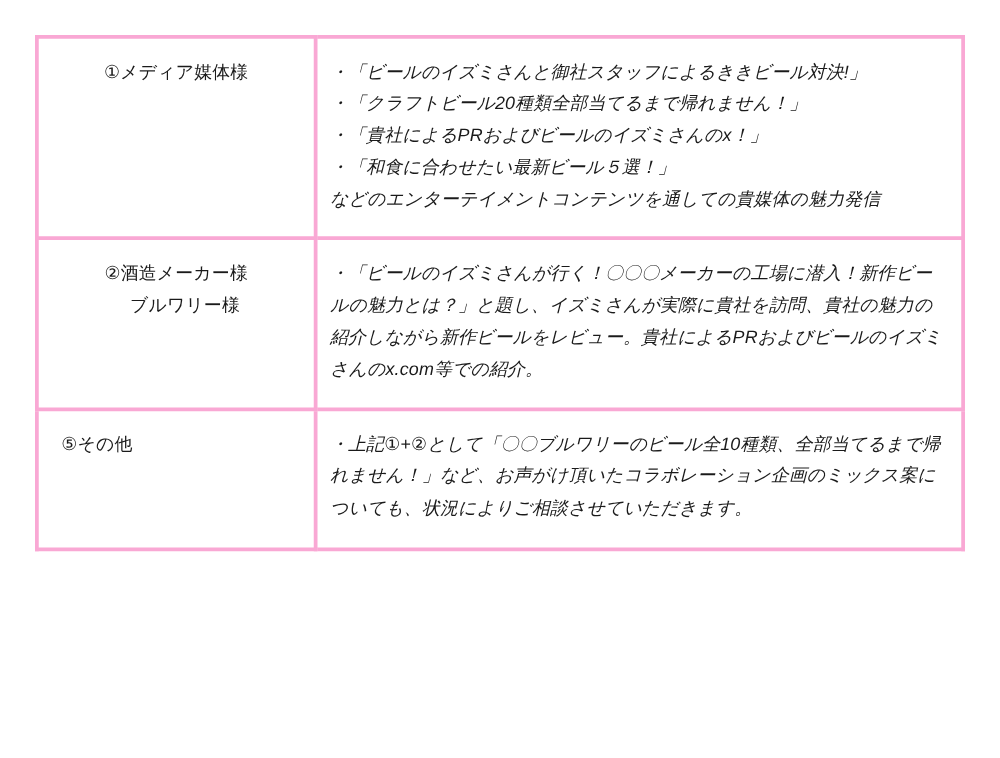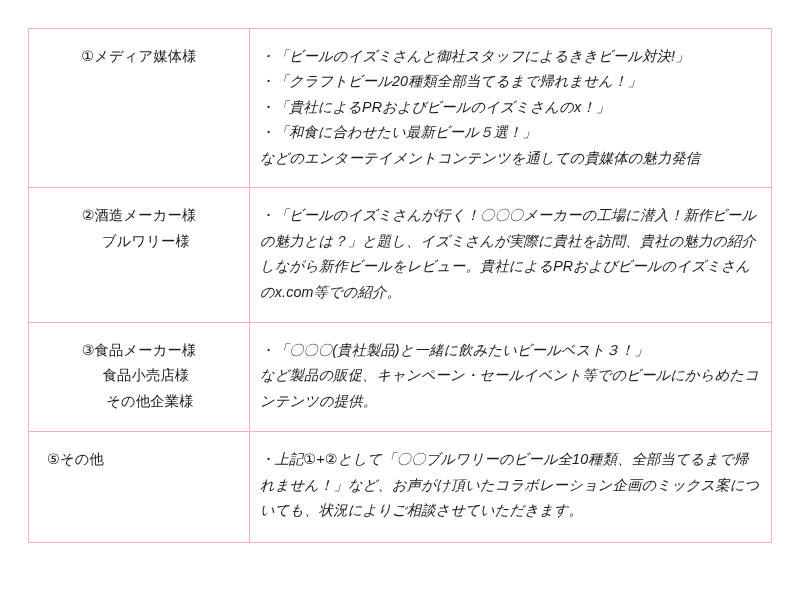--- a/index.html
+++ b/index.html
@@ -22,21 +22,21 @@
   }
   .collab-table {
     position: absolute;
     left: 28px;
     top: 28px;
     width: 744px;
     border-collapse: collapse;
     table-layout: fixed;
   }
   .collab-table td {
-    border: 1px solid #f9a8d4;
+    border: 3px solid #f9a8d4;
     vertical-align: top;
     padding: 14px 10px 16px 10px;
     font-size: 14.3px;
     line-height: 1.78;
     letter-spacing: 0.01em;
     color: #1a1a1a;
   }
   .collab-table tr td.cat-cell {
     width: 208px;
     text-align: center;
@@ -95,31 +95,20 @@
       </tr>
       <tr data-row="2">
         <td class="cat-cell">
           <span class="cat-line">②酒造メーカー様</span>
           <span class="cat-line indent-1">ブルワリー様</span>
         </td>
         <td class="desc-cell">
           <span class="desc-para">・「ビールのイズミさんが行く！〇〇〇メーカーの工場に潜入！新作ビールの魅力とは？」と題し、イズミさんが実際に貴社を訪問、貴社の魅力の紹介しながら新作ビールをレビュー。貴社によるPRおよびビールのイズミさんのx.com等での紹介。</span>
         </td>
       </tr>
-      <tr data-row="3">
-        <td class="cat-cell">
-          <span class="cat-line">③食品メーカー様</span>
-          <span class="cat-line indent-1">食品小売店様</span>
-          <span class="cat-line indent-2">その他企業様</span>
-        </td>
-        <td class="desc-cell">
-          <span class="desc-line">・「〇〇〇(貴社製品)と一緒に飲みたいビールベスト３！」</span>
-          <span class="desc-para">など製品の販促、キャンペーン・セールイベント等でのビールにからめたコンテンツの提供。</span>
-        </td>
-      </tr>
       <tr data-row="5">
         <td class="cat-cell">
           <span class="cat-line">⑤その他</span>
         </td>
         <td class="desc-cell">
           <span class="desc-para">・上記①+②として「〇〇ブルワリーのビール全10種類、全部当てるまで帰れません！」など、お声がけ頂いたコラボレーション企画のミックス案についても、状況によりご相談させていただきます。</span>
         </td>
       </tr>
     </tbody>
   </table>

